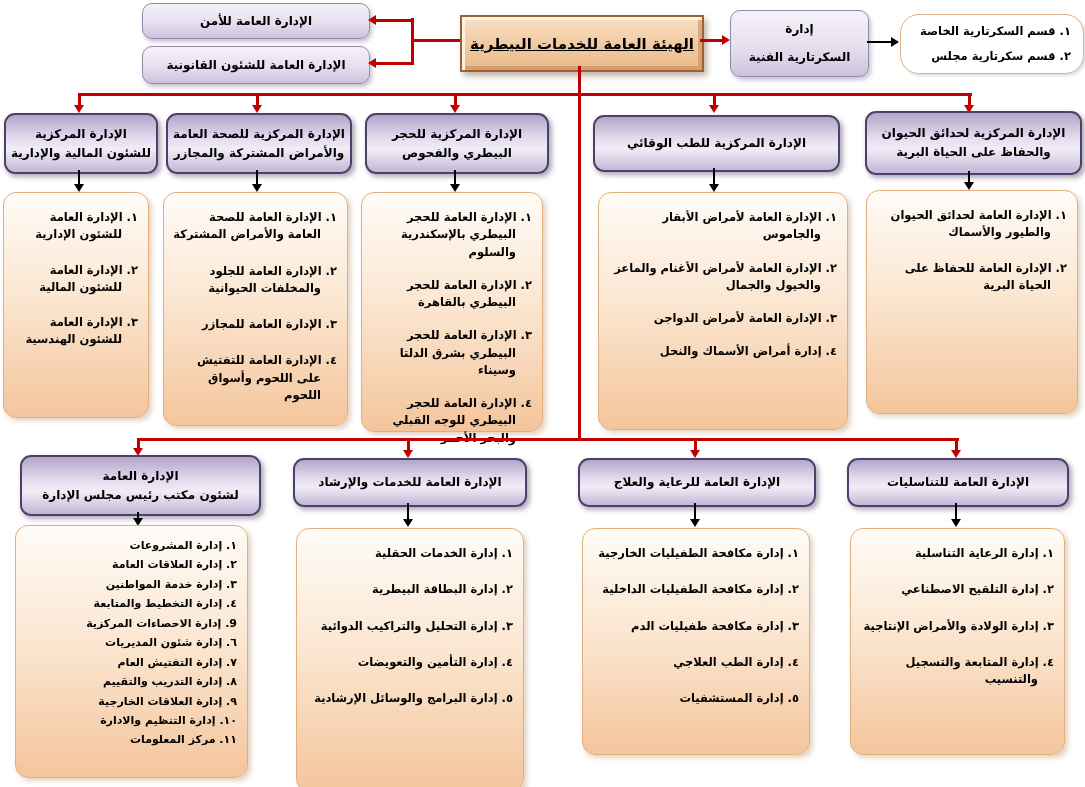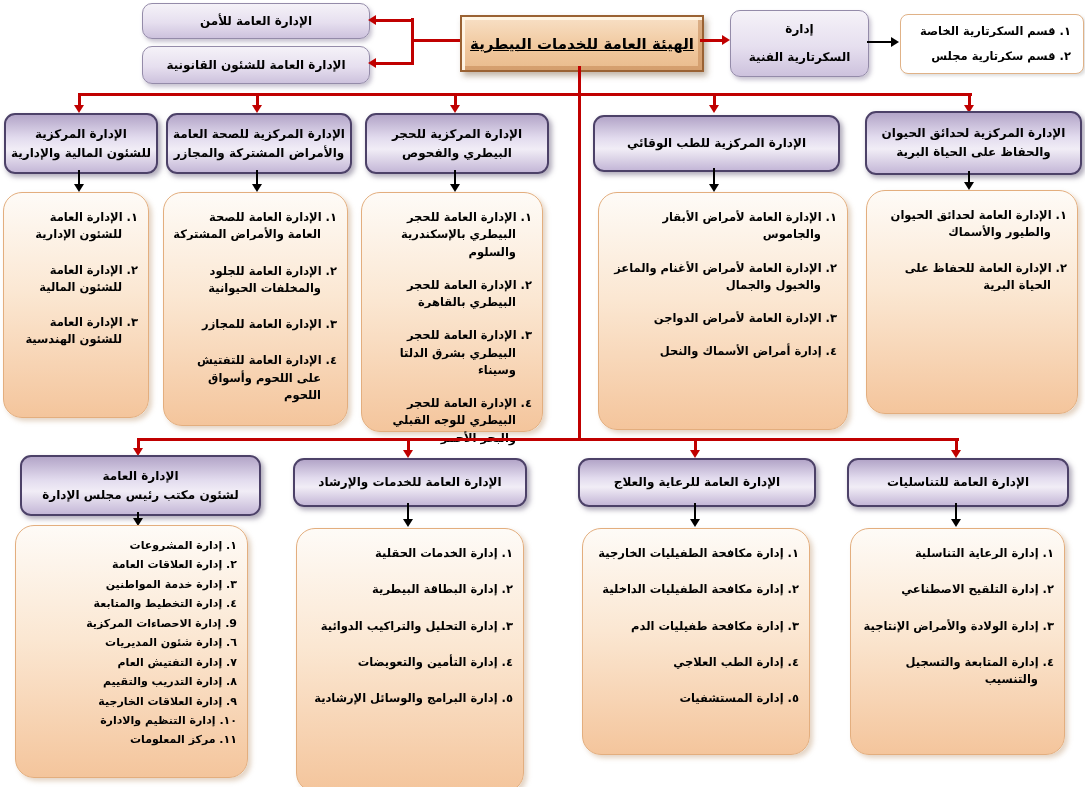--- a/index.html
+++ b/index.html
@@ -14,34 +14,34 @@
        font-weight:bold;font-size:12px;line-height:1.55;white-space:pre-line;direction:rtl;}
 
   
   .soft{position:absolute;border:1.5px solid #948ba9;border-radius:10px;
         background:linear-gradient(180deg,#f5f2f8 0%,#e6dfef 55%,#cdc2dd 100%);
         box-shadow:2px 3px 4px rgba(130,120,150,.45);
         display:flex;align-items:center;justify-content:center;text-align:center;
         font-weight:bold;font-size:12px;white-space:pre-line;direction:rtl;}
 
   
-  .white{position:absolute;border:1.5px solid #e0b287;border-radius:8px;background:#ffffff;
+  .white{position:absolute;border:1.5px solid #e0b287;border-radius:19px;background:#ffffff;
          box-shadow:2px 2px 3px rgba(160,160,160,.35);
          display:flex;flex-direction:column;justify-content:center;gap:8px;
          padding:6px 12px;direction:rtl;}
 
   
   .title3d{position:absolute;border:2px solid #9a6233;
            background:linear-gradient(180deg,#f8e0c6 0%,#f1c99f 55%,#e9bb8d 100%);
            box-shadow:inset 3px 3px 0 rgba(255,245,230,.95),inset -4px -4px 0 rgba(195,135,83,.55),3px 4px 6px rgba(120,90,60,.45);
            display:flex;align-items:center;justify-content:center;text-align:left;
            font-weight:bold;font-size:15px;direction:rtl;text-decoration:underline;}
 
   
-  .plist{position:absolute;border:1.5px solid #e3ae7e;border-radius:19px;
+  .plist{position:absolute;border:1.5px solid #e3ae7e;border-radius:13px;
          background:linear-gradient(180deg,#fefbf7 0%,#fbe7d2 45%,#f4c59c 100%);
          box-shadow:3px 3px 5px rgba(185,145,105,.4);
          display:flex;flex-direction:column;padding:16px 10px 8px 8px;direction:rtl;box-sizing:border-box;}
   .li{font-weight:bold;font-size:11.5px;line-height:1.5;text-align:right;
       padding-right:16px;text-indent:-16px;}
   .g18{gap:18px}.g16{gap:16px}.g14{gap:19px}.g20{gap:19px}.g3{gap:3.5px}
   .g3 .li{font-size:11px;line-height:1.45;}
 
   
   .rl{position:absolute;background:#c00000;}

